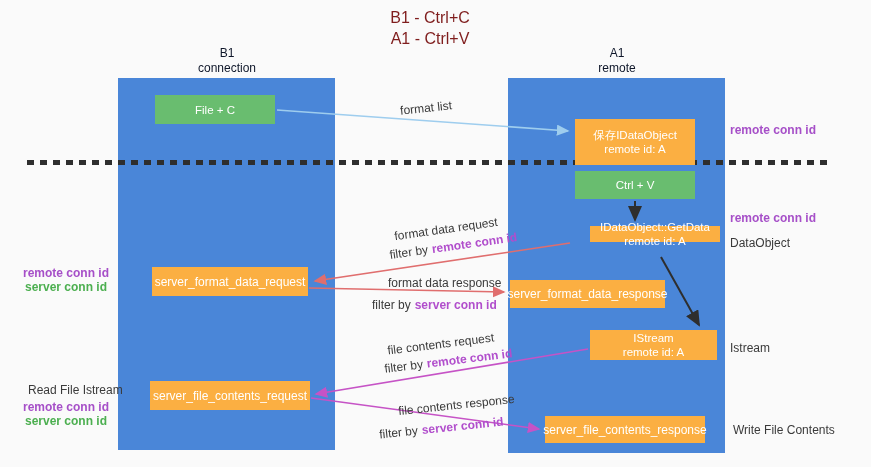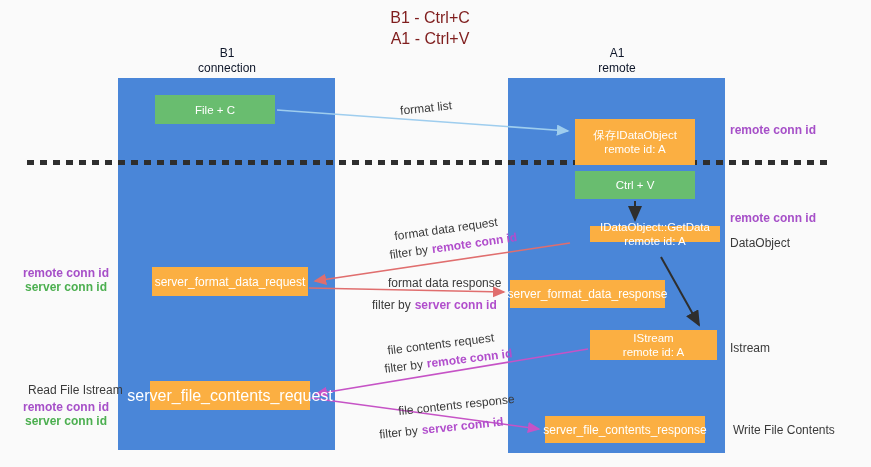--- a/index.html
+++ b/index.html
@@ -32,21 +32,21 @@
           font-size:11.5px; line-height:14px; }
   .green  { background:#69bd6f; }
   .orange { background:#fbaf42; }
   .n-ctrlc { left:155px; top:95px;  width:120px; height:29px; }
   .n-save  { left:575px; top:119px; width:120px; height:46px; }
   .n-ctrlv { left:575px; top:171px; width:120px; height:28px; }
   .n-getdata { left:570px; top:226px; width:130px; height:16px;margin-left:20px; }
   .n-istream { left:590px; top:330px; width:127px; height:30px; }
   .n-fmtreq  { left:152px; top:267px; width:156px; height:29px; font-size:12px; }
   .n-fmtres  { left:510px; top:280px; width:155px; height:28px; font-size:12px; }
-  .n-filereq { left:150px; top:381px; width:160px; height:29px; font-size:16px; }
+  .n-filereq { left:150px; top:381px; width:160px; height:29px; font-size:12px; }
   .n-fileres { left:545px; top:416px; width:160px; height:27px; font-size:12px; }
 
   
   .lbl { position:absolute; z-index:5; font-size:12px; color:#3a3a3a; white-space:nowrap; }
   .purple { color:#a64fc8; font-weight:bold; }
   .greentxt { color:#4caf50; font-weight:bold; }
   .magenta { color:#b14ecc; font-weight:bold; }
   .rot-6 { transform:rotate(-6deg); }
   .rot-7 { transform:rotate(-7deg); }
   .rot-8 { transform:rotate(-8deg); }

